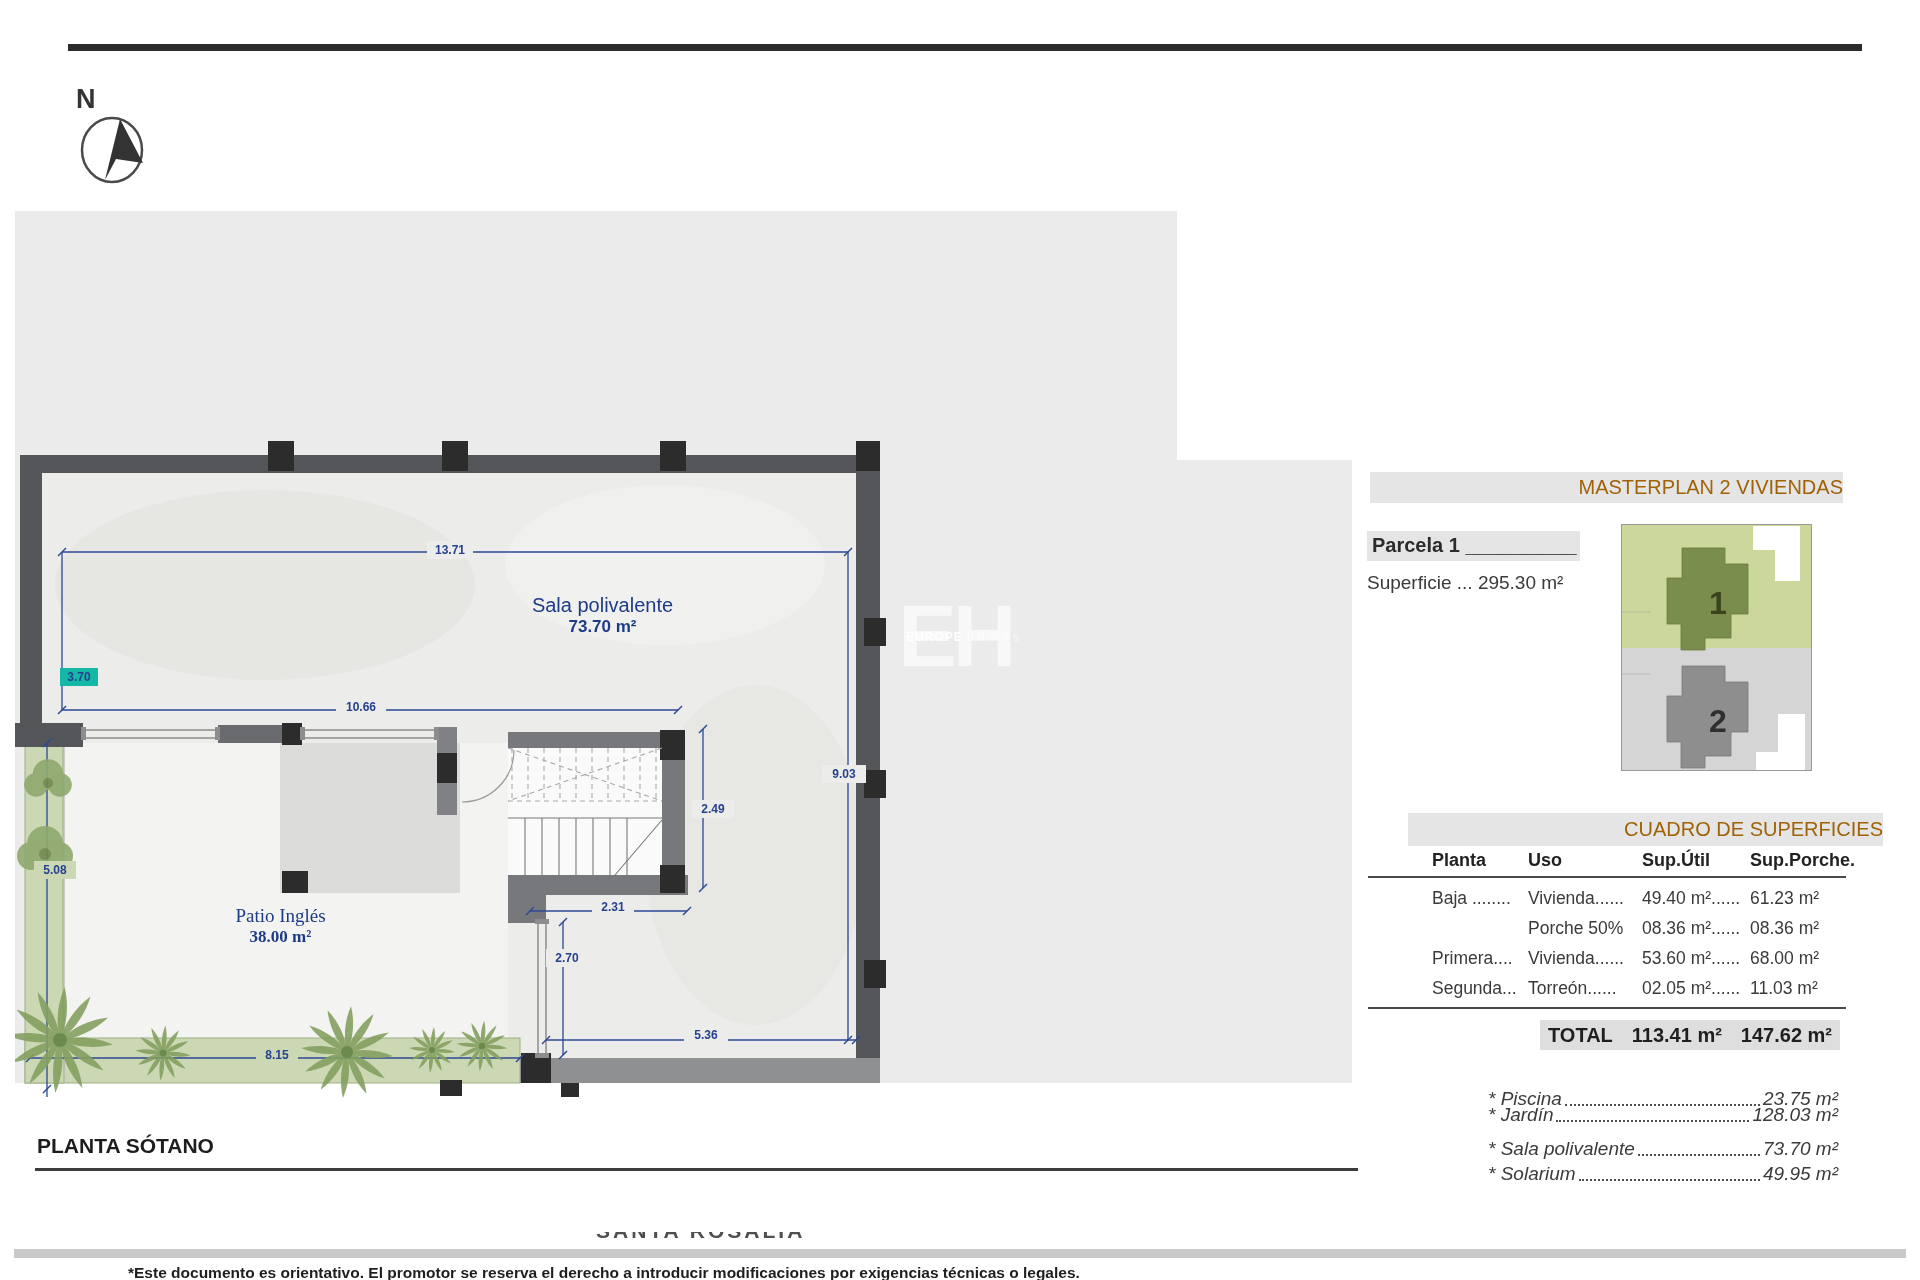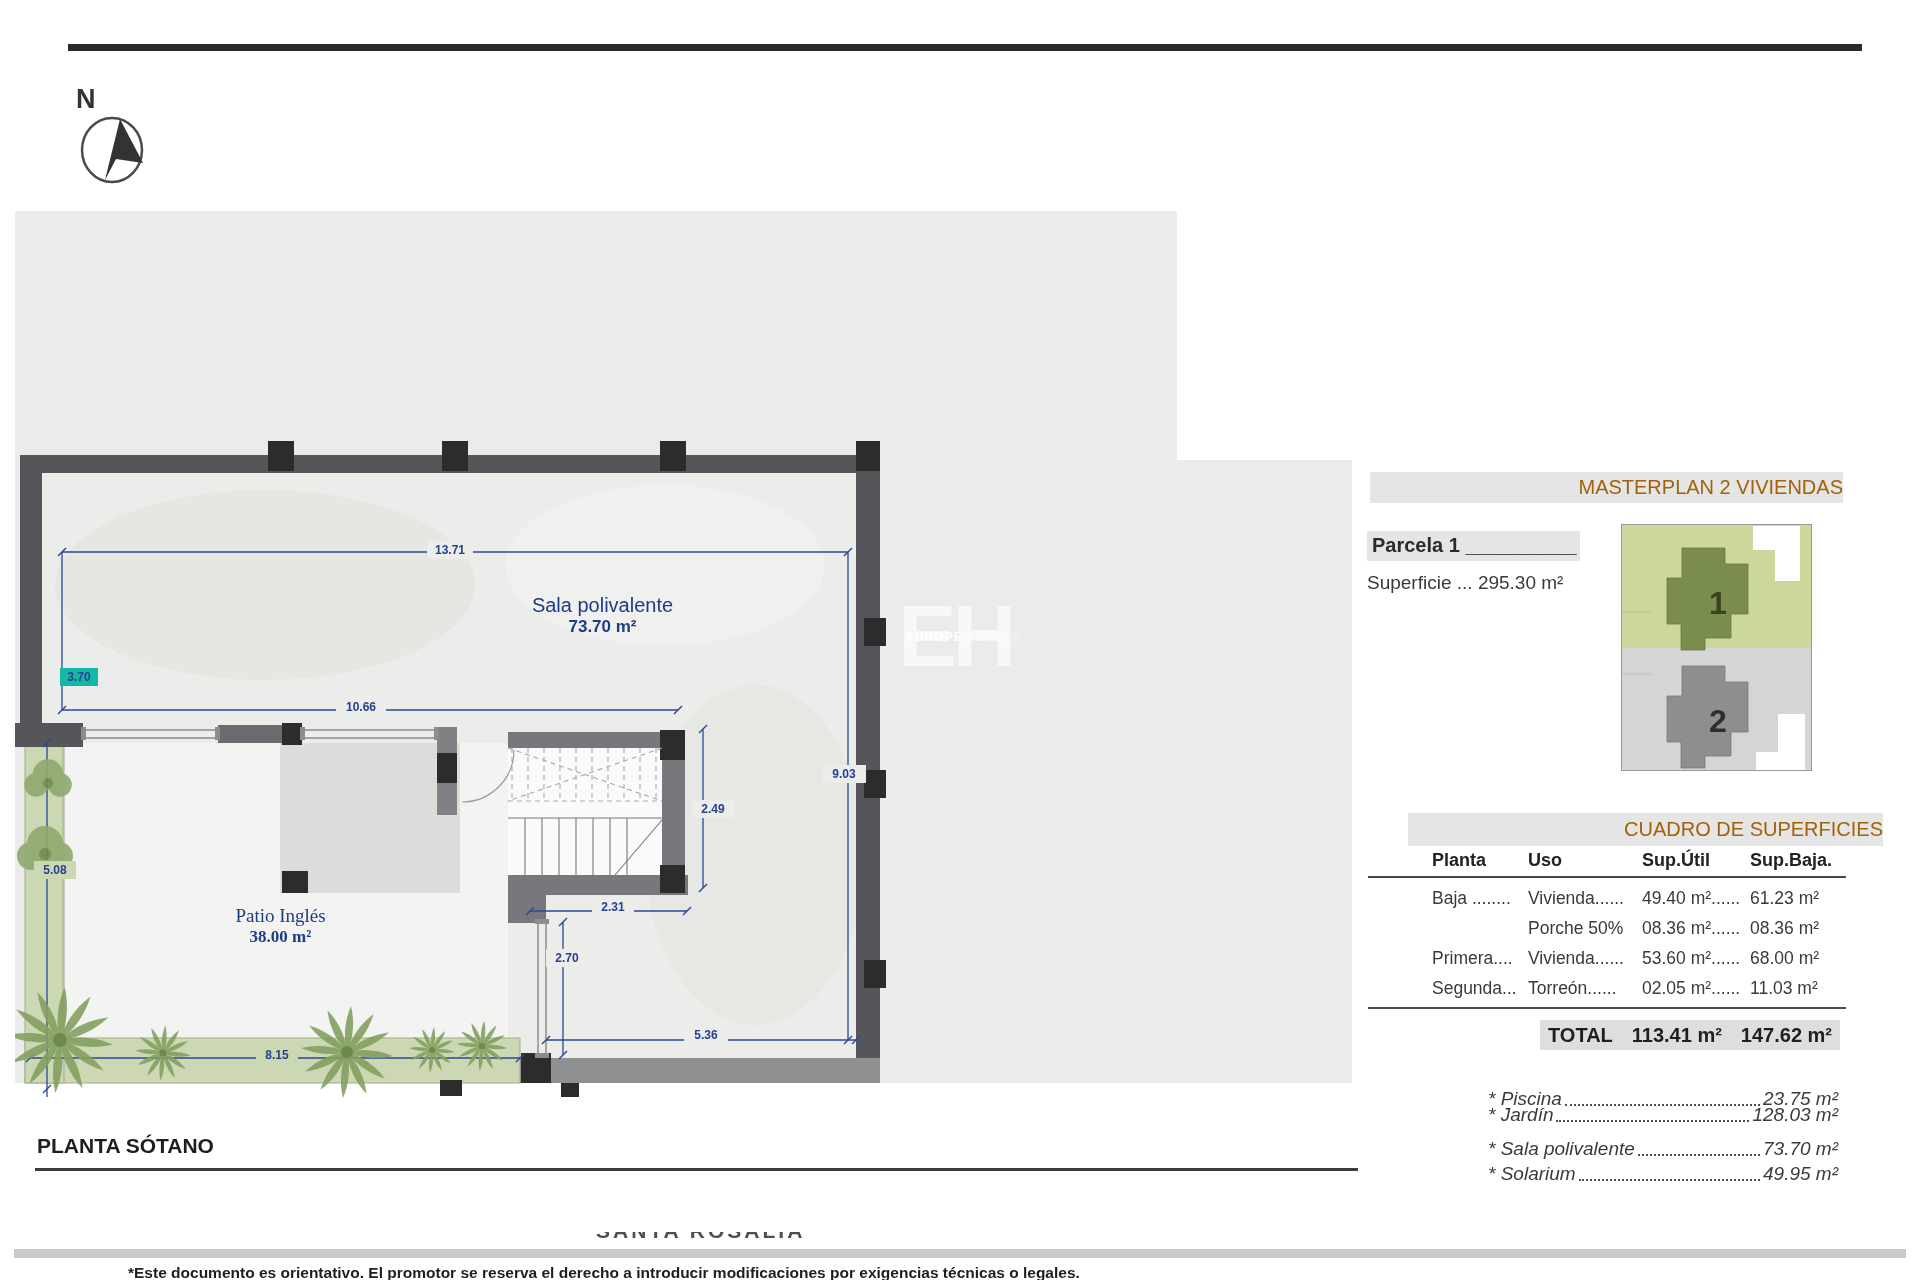--- a/index.html
+++ b/index.html
@@ -252,21 +252,21 @@
     <text x="88" y="208" font-size="32" font-weight="bold" fill="#2e2e2e">2</text>
     <rect x="0.5" y="0.5" width="190" height="246" fill="none" stroke="#999" stroke-width="1"></rect>
   </svg>
 
   <div class="abs bar rp-title" style="left:1370px;top:813px;width:475px;height:33px;line-height:33px;margin-left:38px;">CUADRO DE SUPERFICIES</div>
 
   <div class="trow thead" style="top:850px;">
     <span class="c1">Planta</span>
     <span class="c2">Uso</span>
     <span class="c3">Sup.Útil</span>
-    <span class="c4">Sup.Baja.</span>
+    <span class="c4">Sup.Porche.</span>
   </div>
   <div class="rule" style="left:1368px;top:876px;width:478px;height:2px;"></div>
 
   <div class="trow" style="top:888px;">
     <span class="c1">Baja ........</span>
     <span class="c2">Vivienda......</span>
     <span class="c3">49.40 m²......</span>
     <span class="c4">61.23 m²</span>
   </div>
   <div class="trow" style="top:918px;">

